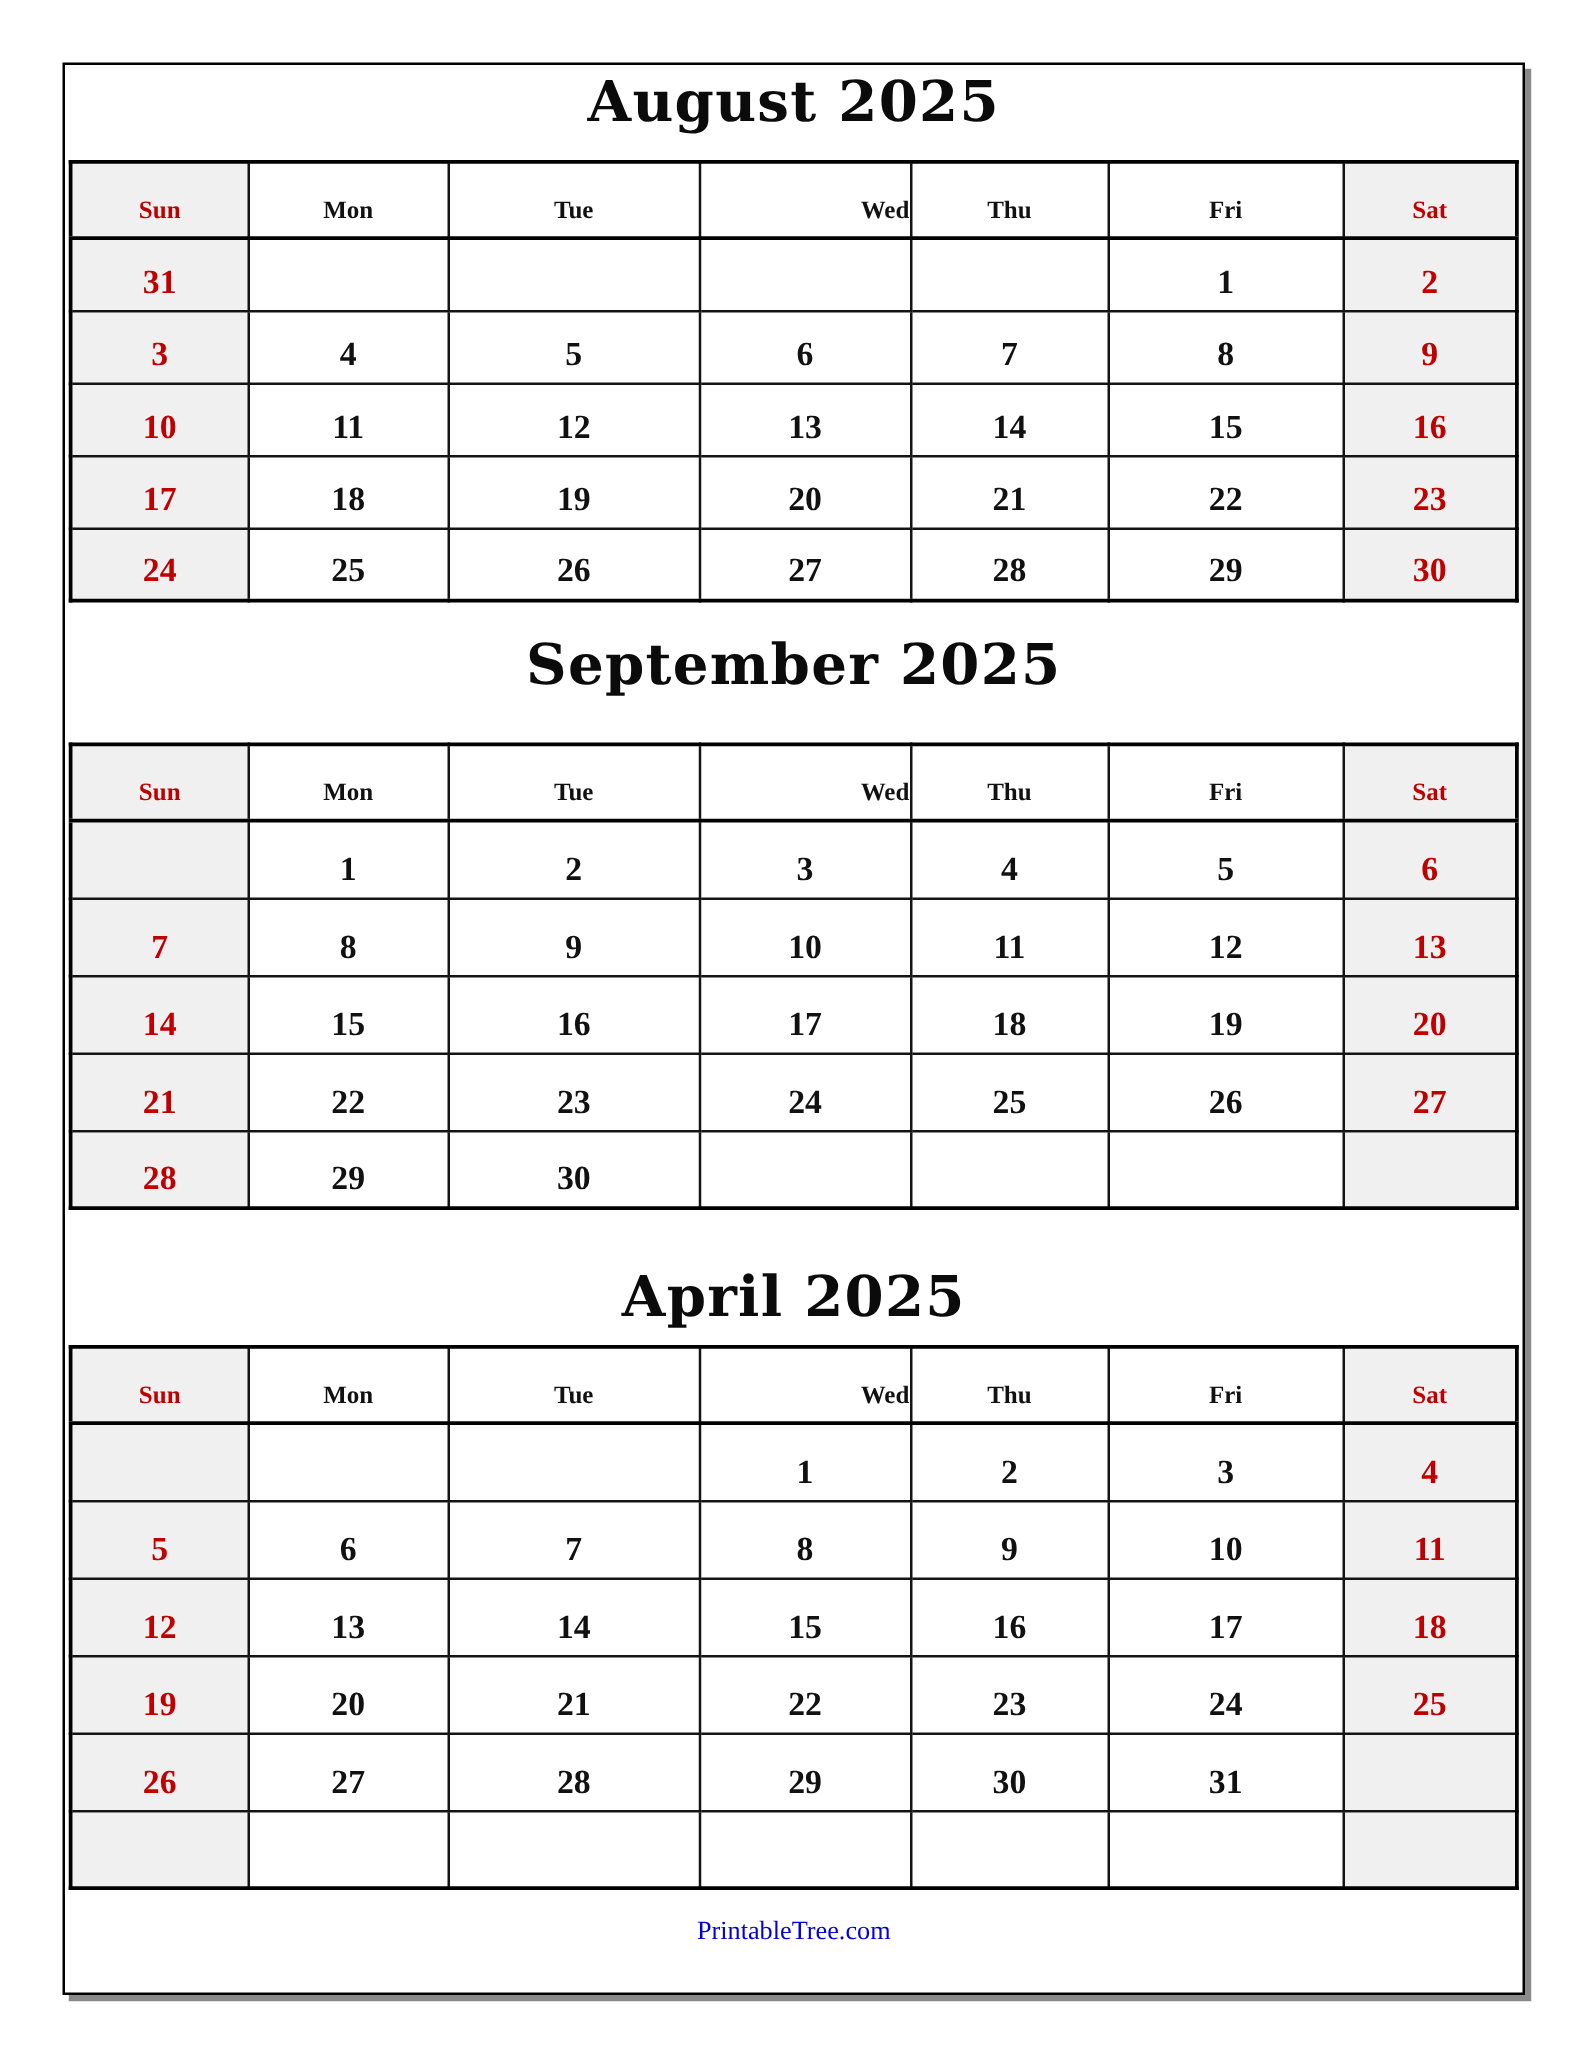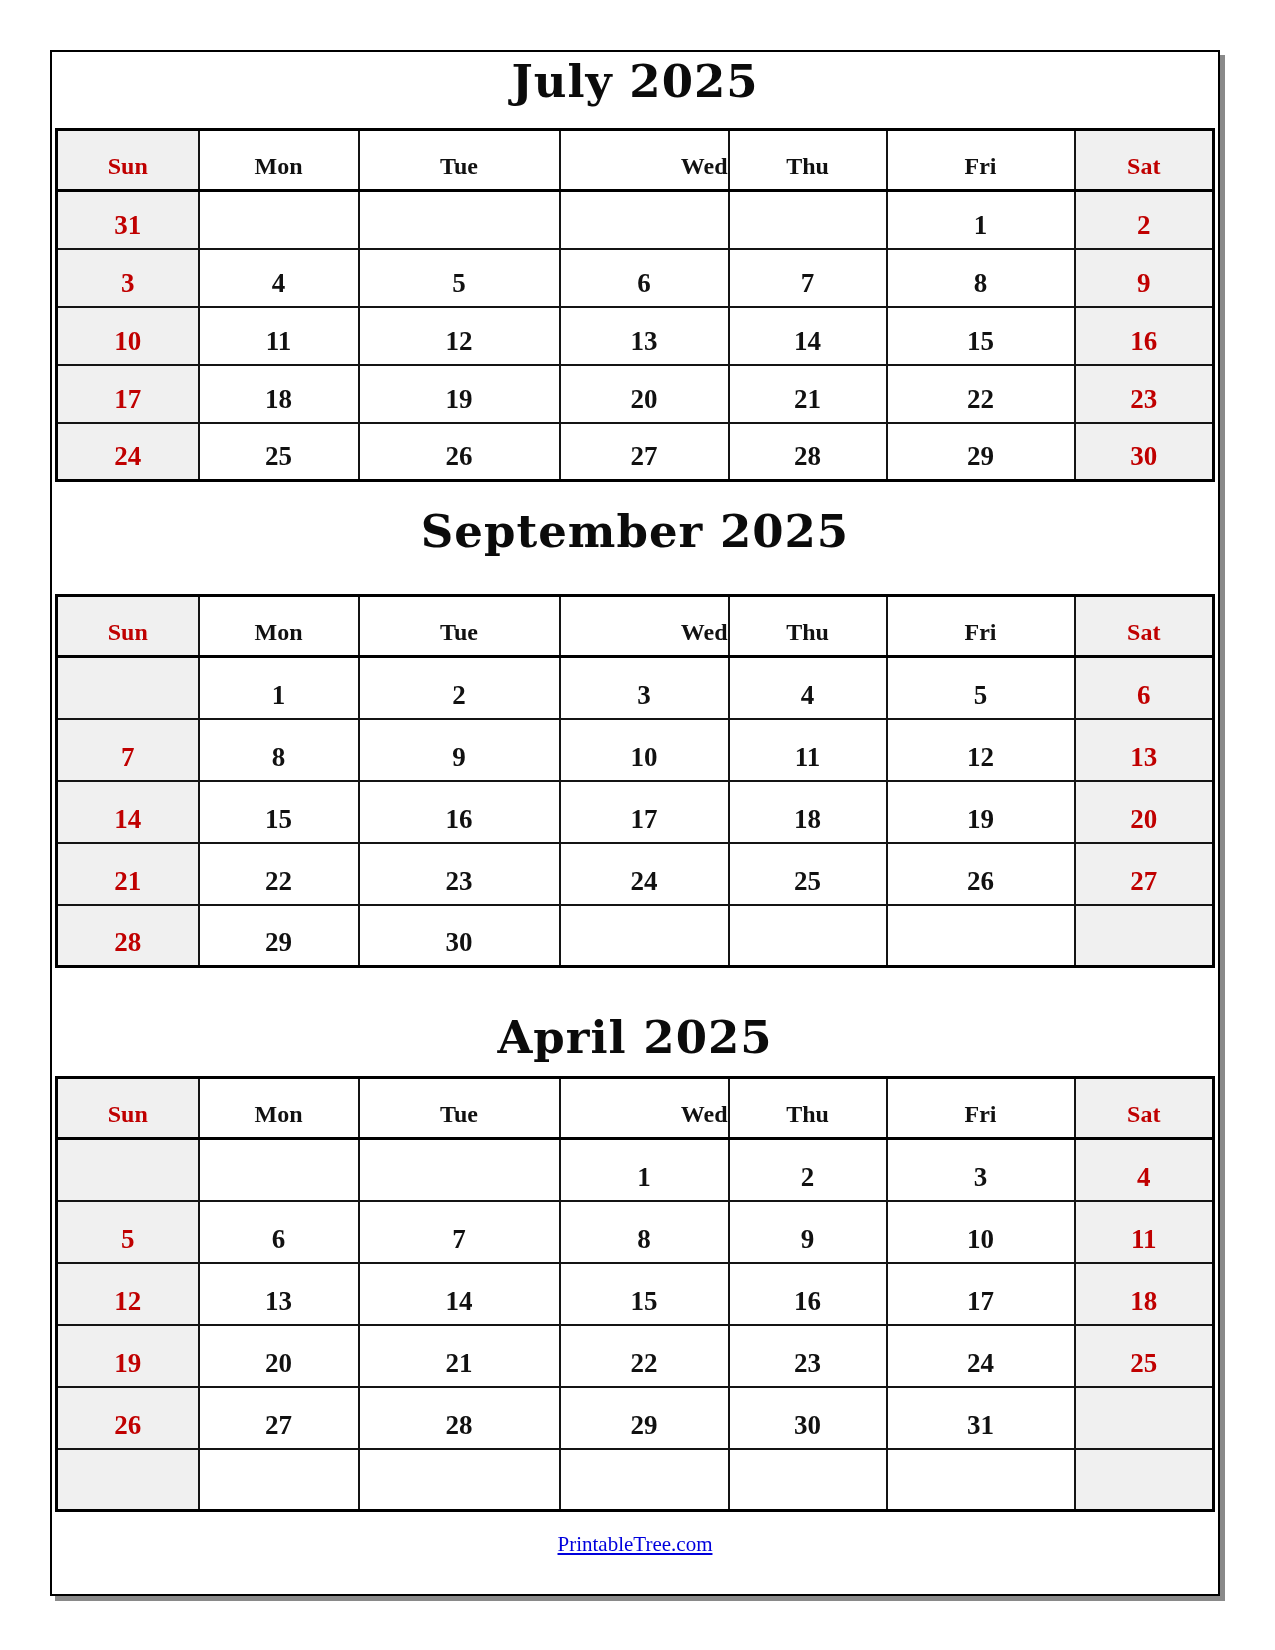--- a/index.html
+++ b/index.html
@@ -56,21 +56,21 @@
     overflow: hidden;
   }
   .cal th:nth-child(1) { width: 142px; }
   .cal th:nth-child(2) { width: 160px; }
   .cal th:nth-child(3) { width: 201px; }
   .cal th:nth-child(4) { width: 169px; text-align: right; }
   .cal th:nth-child(5) { width: 158px; }
   .cal th:nth-child(6) { width: 188px; }
   .cal th:nth-child(7) { width: 139px; }
   .cal th {
-    font-size: 24px;
+    font-size: 20px;
     height: 61px;
     padding: 0 0 9px 0;
   }
   .cal thead tr { border-bottom: 3px solid #000000; }
   .cal td {
     font-size: 27px;
     padding: 0 0 7px 0;
   }
   .cal[data-month="0"] td { height: 58px; }
   .cal[data-month="1"] td { height: 62px; }
@@ -78,32 +78,31 @@
   .we { background: var(--weekend-bg, #f0f0f0); }
   th.we, td.we { color: var(--accent-red, #c00000); }
   .footer {
     text-align: center;
     margin-top: 20px;
   }
   .site-link {
     font-family: "Liberation Serif", serif;
     font-size: 21px;
     color: var(--link-blue, #0000dd);
-    text-decoration: underline;
     cursor: pointer;
   }
 </style>
 </head>
 <body>
 
 <div class="page">
   <div class="frame">
 
     <section class="month">
-      <h1 class="month-title t0">July 2025</h1>
+      <h1 class="month-title t0">August 2025</h1>
       <table class="cal" data-month="0">
           <thead>
             <tr>
               <th class="we">Sun</th>
               <th>Mon</th>
               <th>Tue</th>
               <th>Wed</th>
               <th>Thu</th>
               <th>Fri</th>
               <th class="we">Sat</th>

